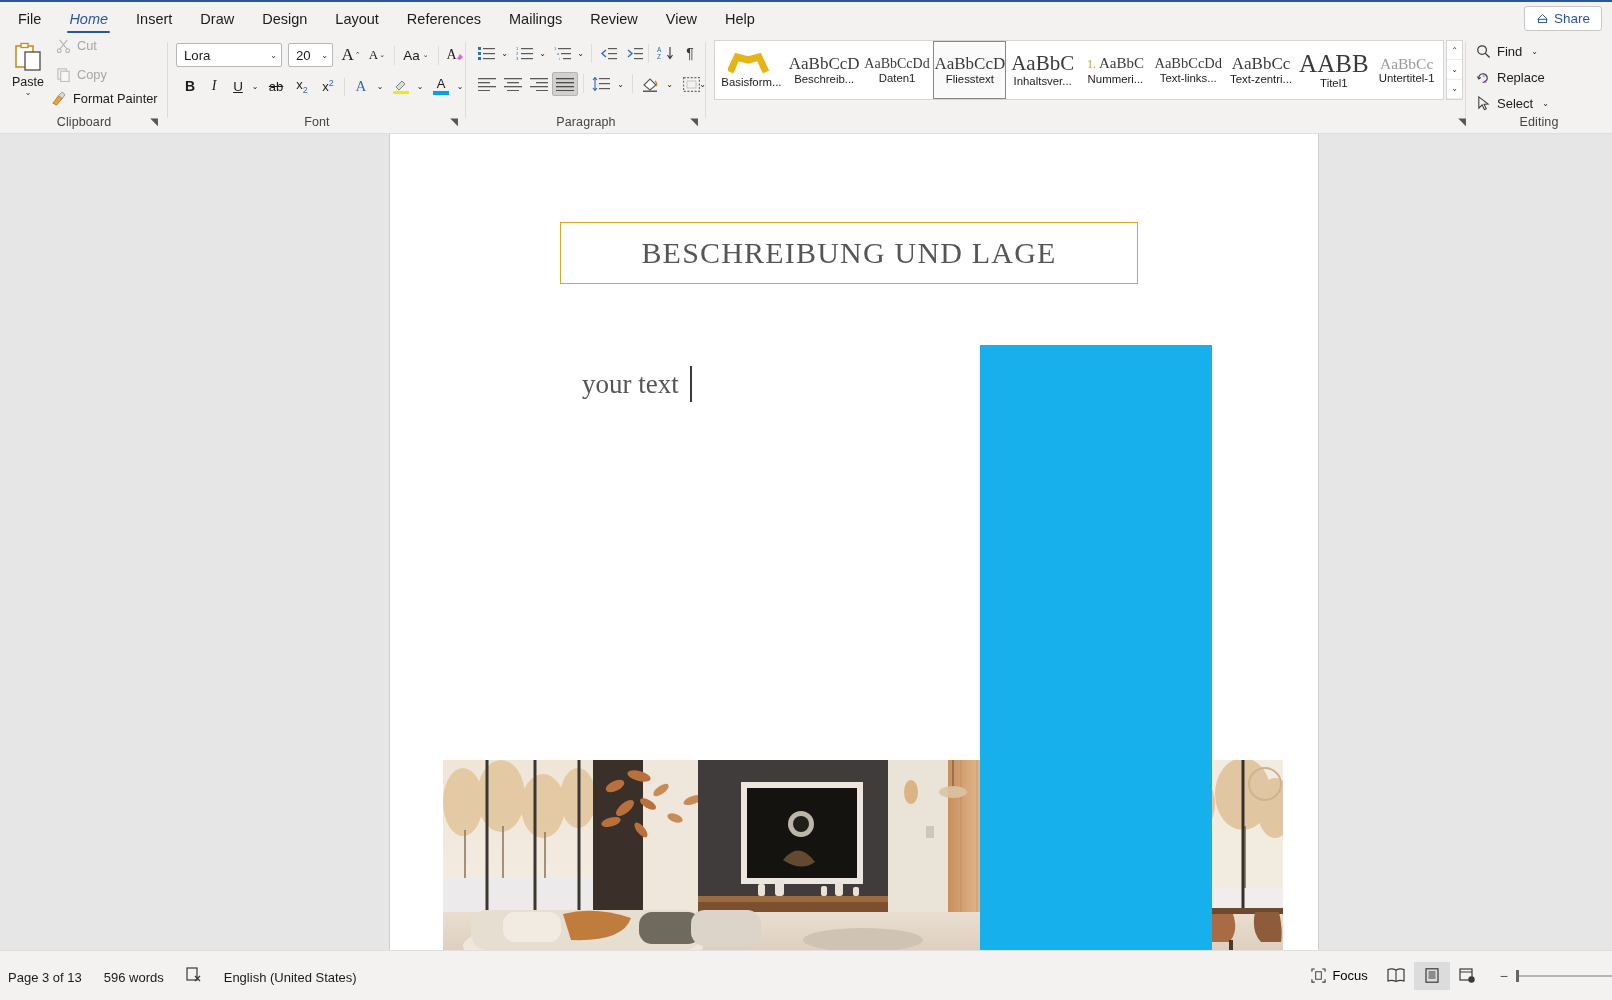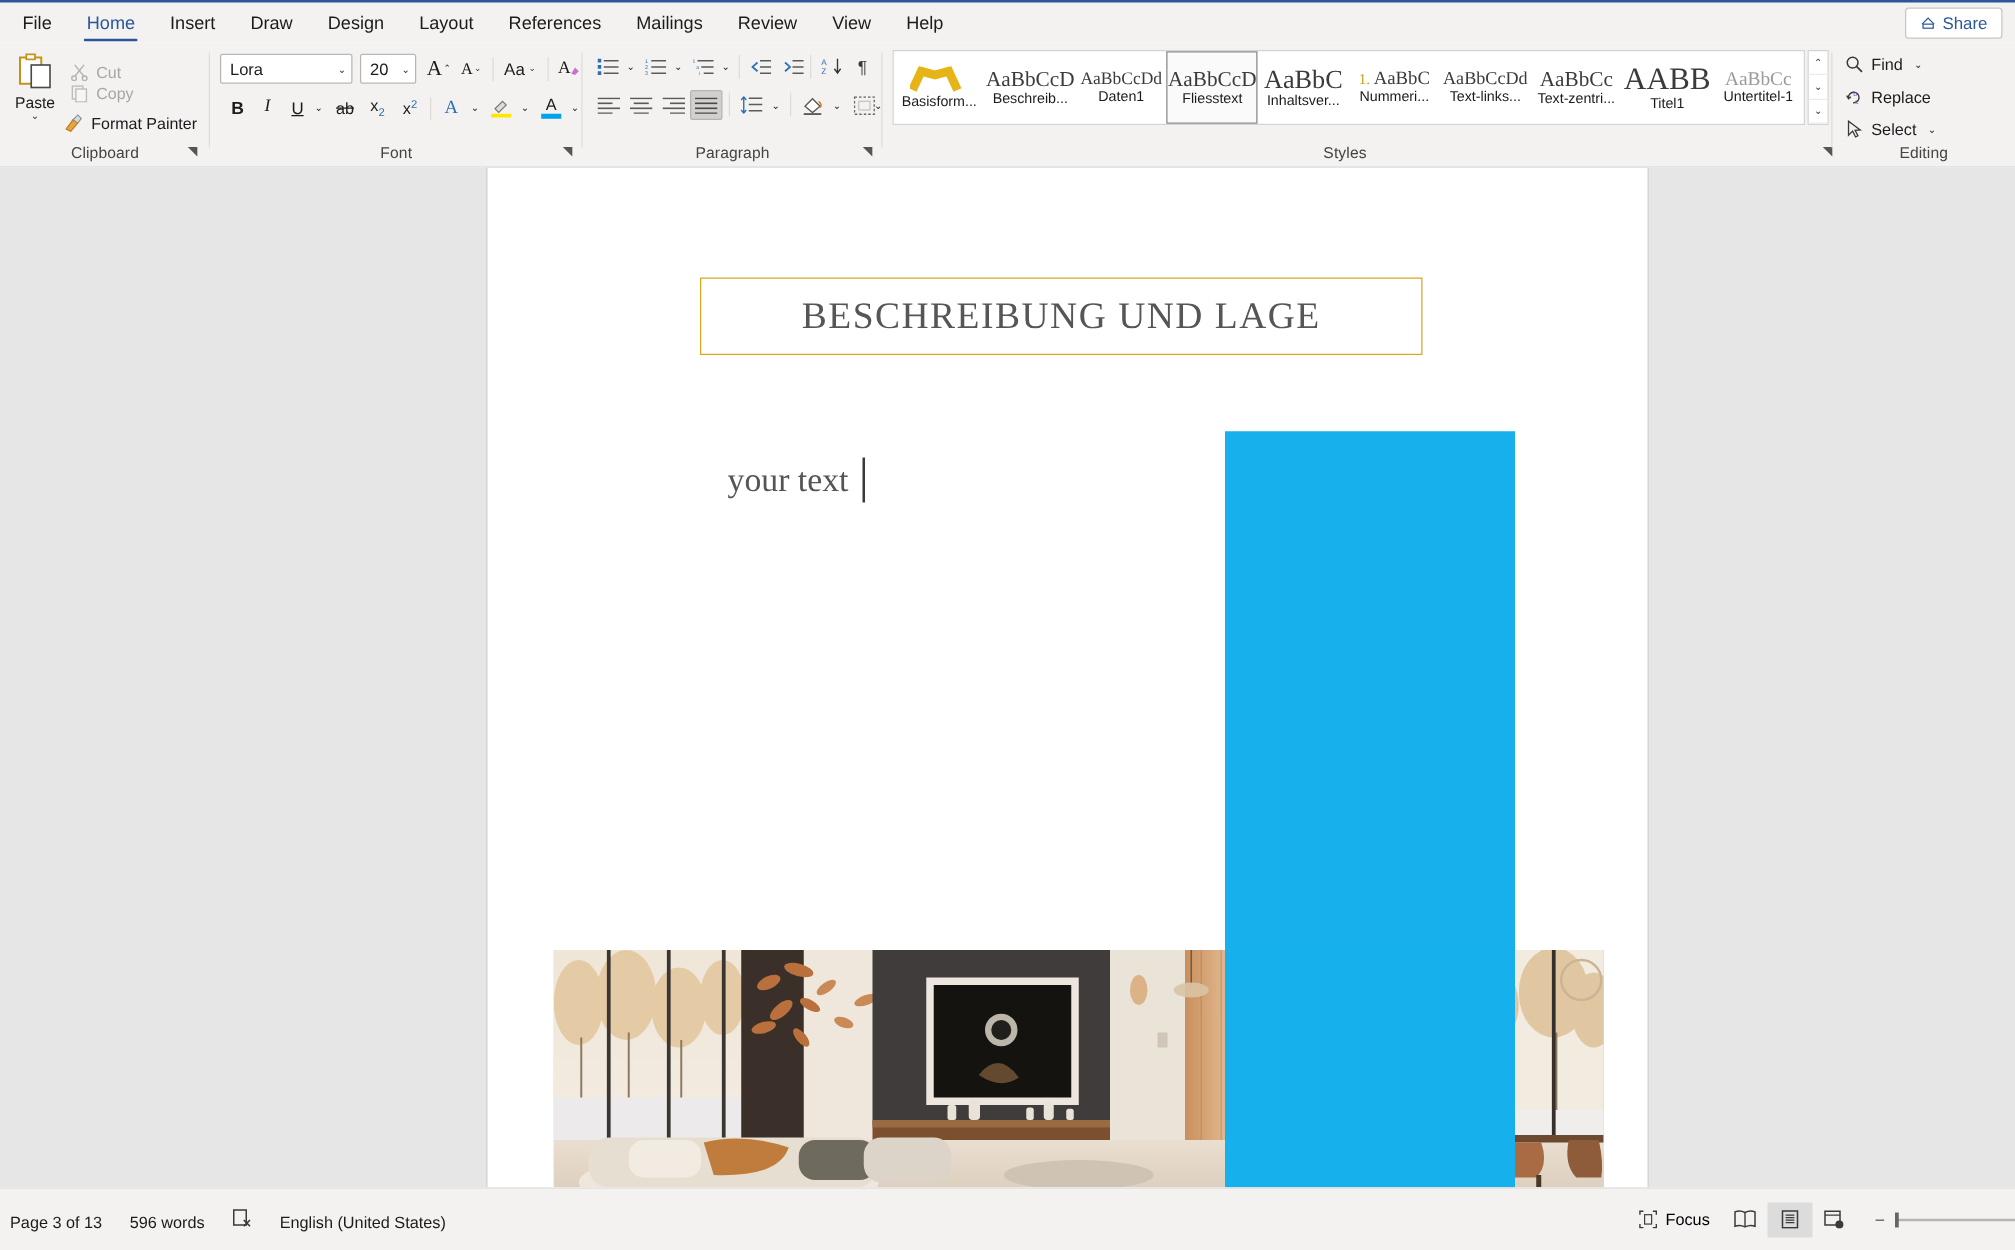--- a/index.html
+++ b/index.html
@@ -16,21 +16,21 @@
     position:absolute; left:0; top:0; width:1612px; height:34px;
     background:#f3f2f1; border-top:2px solid #2b579a;
     display:flex; align-items:center;
   }
   .tabs { display:flex; align-items:flex-end; height:34px; padding-left:4px; }
   .tab {
     font-size:14.5px; color:#1b1b1b; padding:0 14px; height:32px;
     display:flex; align-items:center; position:relative; cursor:default;
     white-space:nowrap;
   }
-  .tab.active { color:#2b579a; font-weight:400; }
+  .tab.active { color:#2b579a; font-weight:400;font-style:italic; }
   .tab.active::after {
     content:""; position:absolute; left:12px; right:12px; bottom:2px;
     height:2.5px; background:#2b579a; border-radius:1px;
   }
   .share-btn {
     position:absolute; right:10px; top:4px; height:25px;
     display:flex; align-items:center; gap:5px;
     padding:0 11px; font-size:13.5px; color:#2b579a;
     border:1px solid #c8c6c4; border-radius:3px; background:#ffffff;
     cursor:default;
@@ -234,21 +234,21 @@
         <div class="paste-icon">
           <svg width="30" height="32" viewBox="0 0 30 32">
             <rect x="3" y="4" width="17" height="21" fill="#fff" stroke="#c8911a" stroke-width="1.6"></rect>
             <rect x="8" y="1.5" width="7" height="4" fill="#fff" stroke="#c8911a" stroke-width="1.4"></rect>
             <rect x="12" y="10" width="15" height="18" fill="#fff" stroke="#4a4a4a" stroke-width="1.3"></rect>
           </svg>
         </div>
         <span style="margin-top:1px">Paste</span>
         <span style="font-size:8px;line-height:8px;color:#333">⌄</span>
       </div>
-      <div class="clip-cmd" style="left:54px;top:12px;justify-content:flex-end;">
+      <div class="clip-cmd" style="left:54px;top:0;justify-content:flex-end;">
         <svg width="15" height="15" viewBox="0 0 16 16">
           <path d="M4 2 L12 12 M12 2 L4 12" stroke="#b3b3b3" stroke-width="1.2" fill="none"></path>
           <circle cx="3.5" cy="13.5" r="2" fill="none" stroke="#b3b3b3" stroke-width="1.2"></circle>
           <circle cx="12.5" cy="13.5" r="2" fill="none" stroke="#b3b3b3" stroke-width="1.2"></circle>
         </svg>
         <span>Cut</span>
       </div>
       <div class="clip-cmd" style="left:54px;top:29px;">
         <svg width="15" height="15" viewBox="0 0 16 16">
           <rect x="2" y="2" width="9" height="11" fill="none" stroke="#bdbdbd" stroke-width="1.2"></rect>
@@ -537,21 +537,20 @@
         <div>
             <span>⌃</span>
           </div>
         <div>
             <span>⌄</span>
           </div>
         <div>
             <span>⌄</span>
           </div>
       </div>
-      <div class="group-label" style="left:0;width:740px">Styles</div>
       <div class="dialog-launcher" style="left:750px">◥</div>
       <div class="group-sep" style="right:0"></div>
     </div>
 
     <div class="group" id="g-editing">
       <div class="edit-cmd" style="top:6px">
         <svg width="15" height="15" viewBox="0 0 16 16">
           <circle cx="6.5" cy="6.5" r="4.6" fill="none" stroke="#3a3a3a" stroke-width="1.3"></circle>
           <path d="M10 10 L14.5 14.5" stroke="#3a3a3a" stroke-width="1.5"></path>
         </svg>

